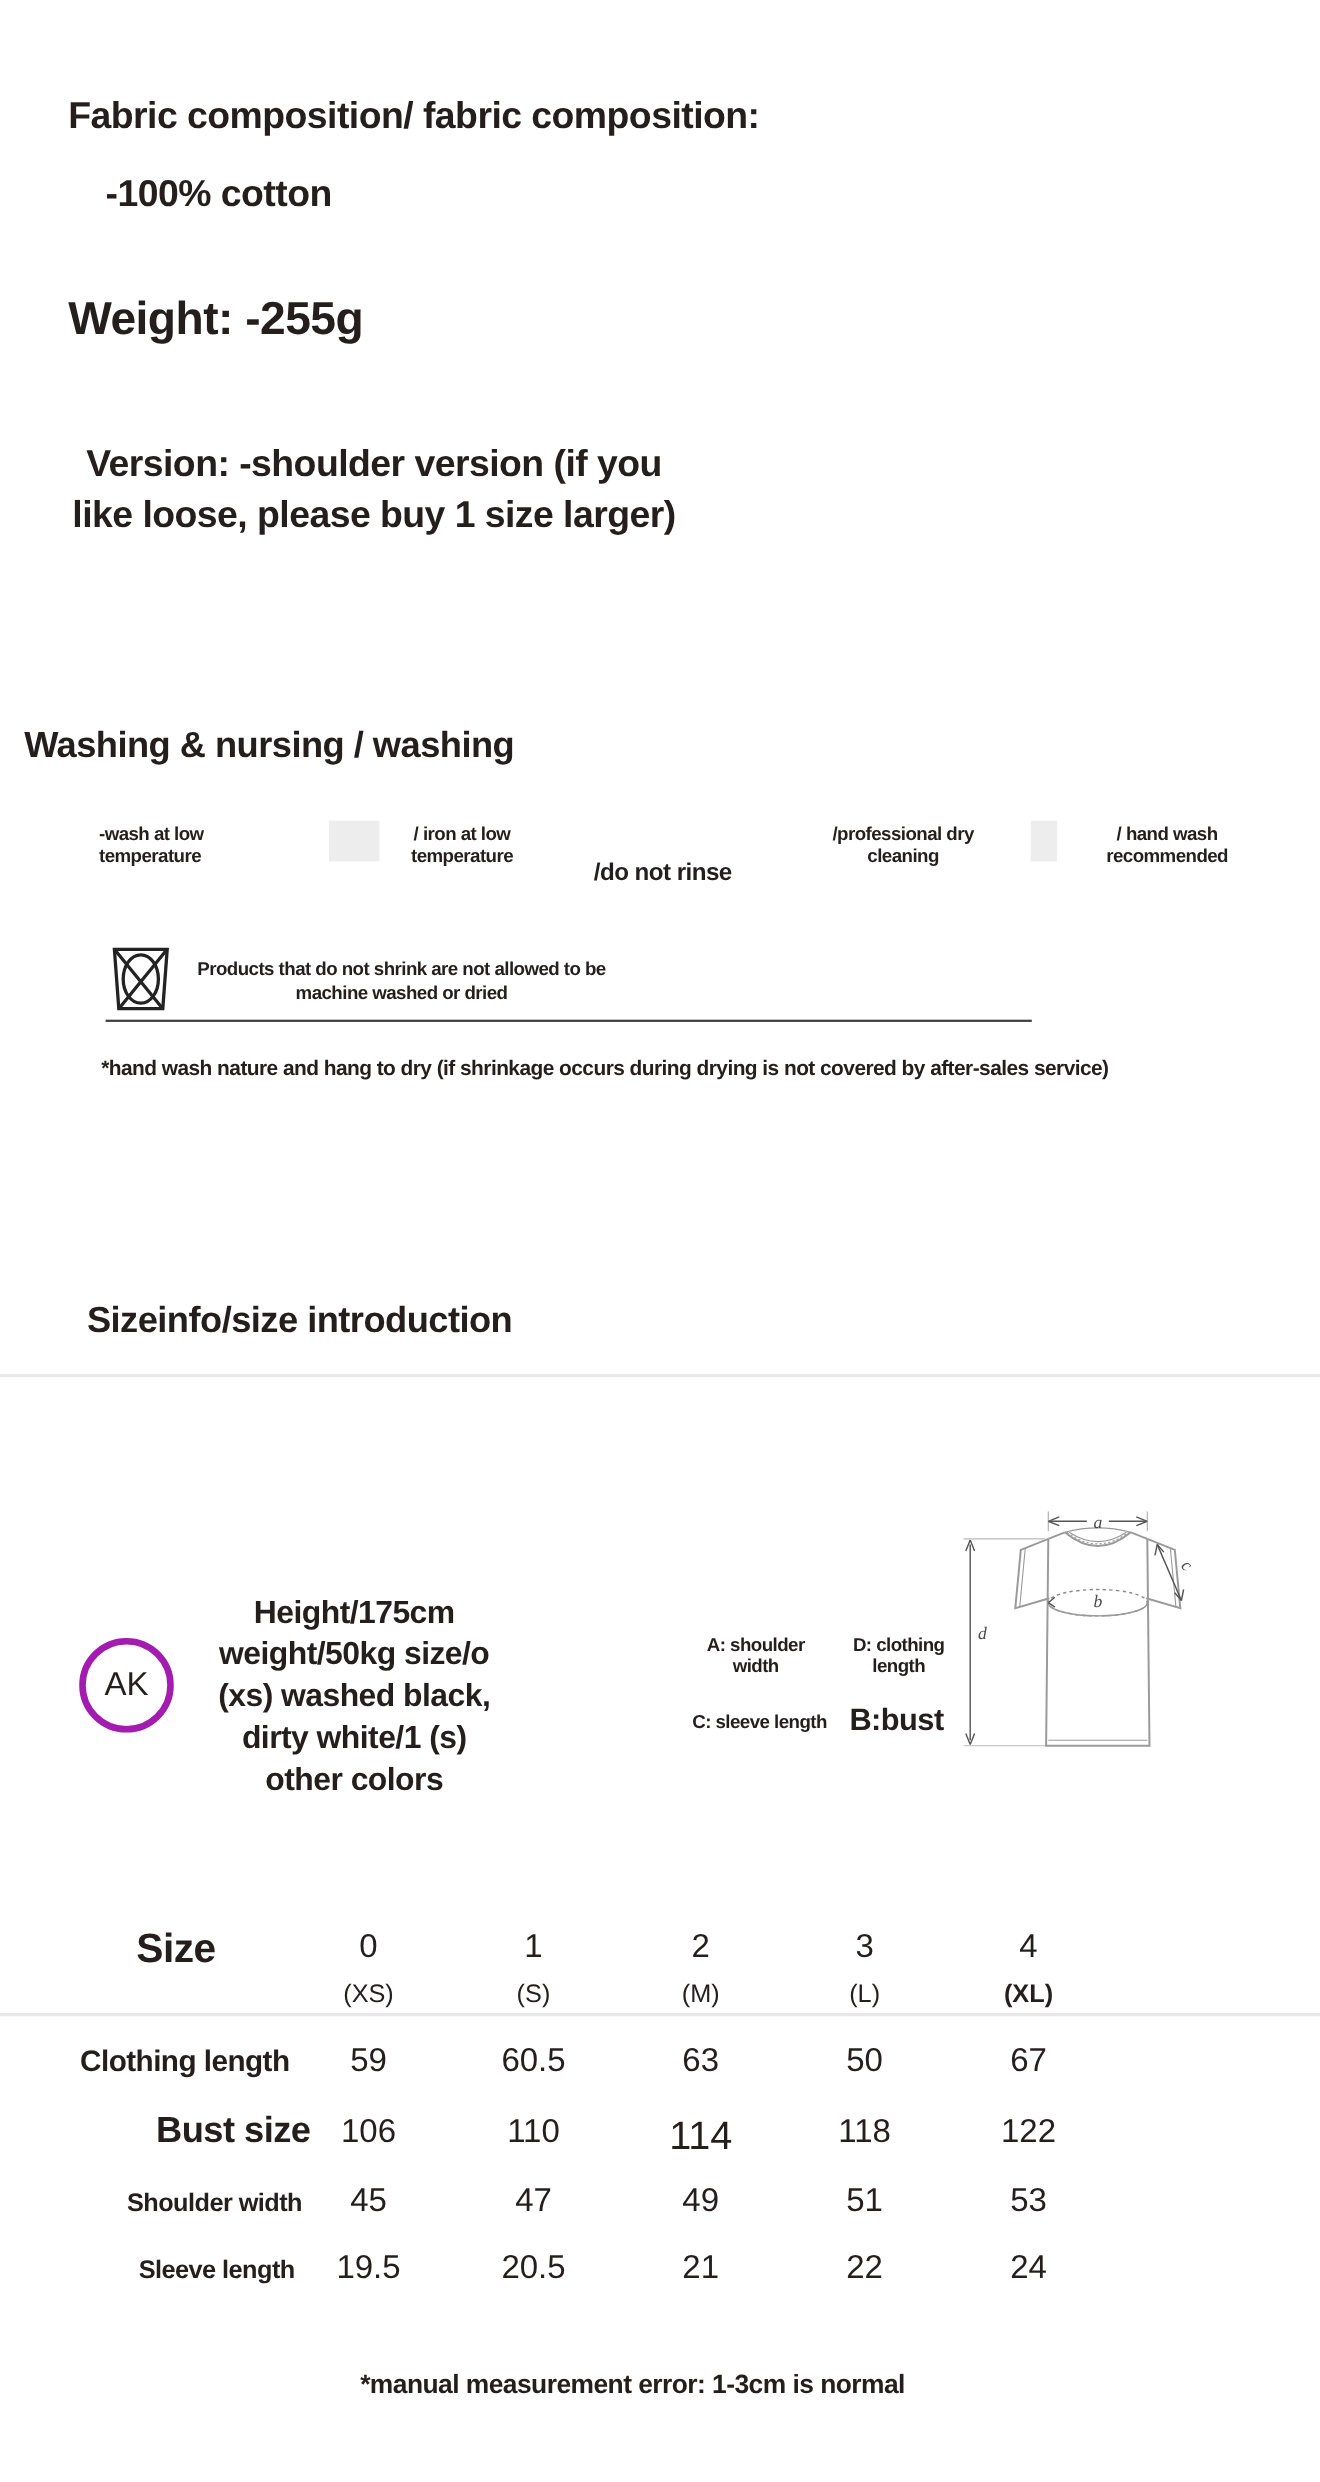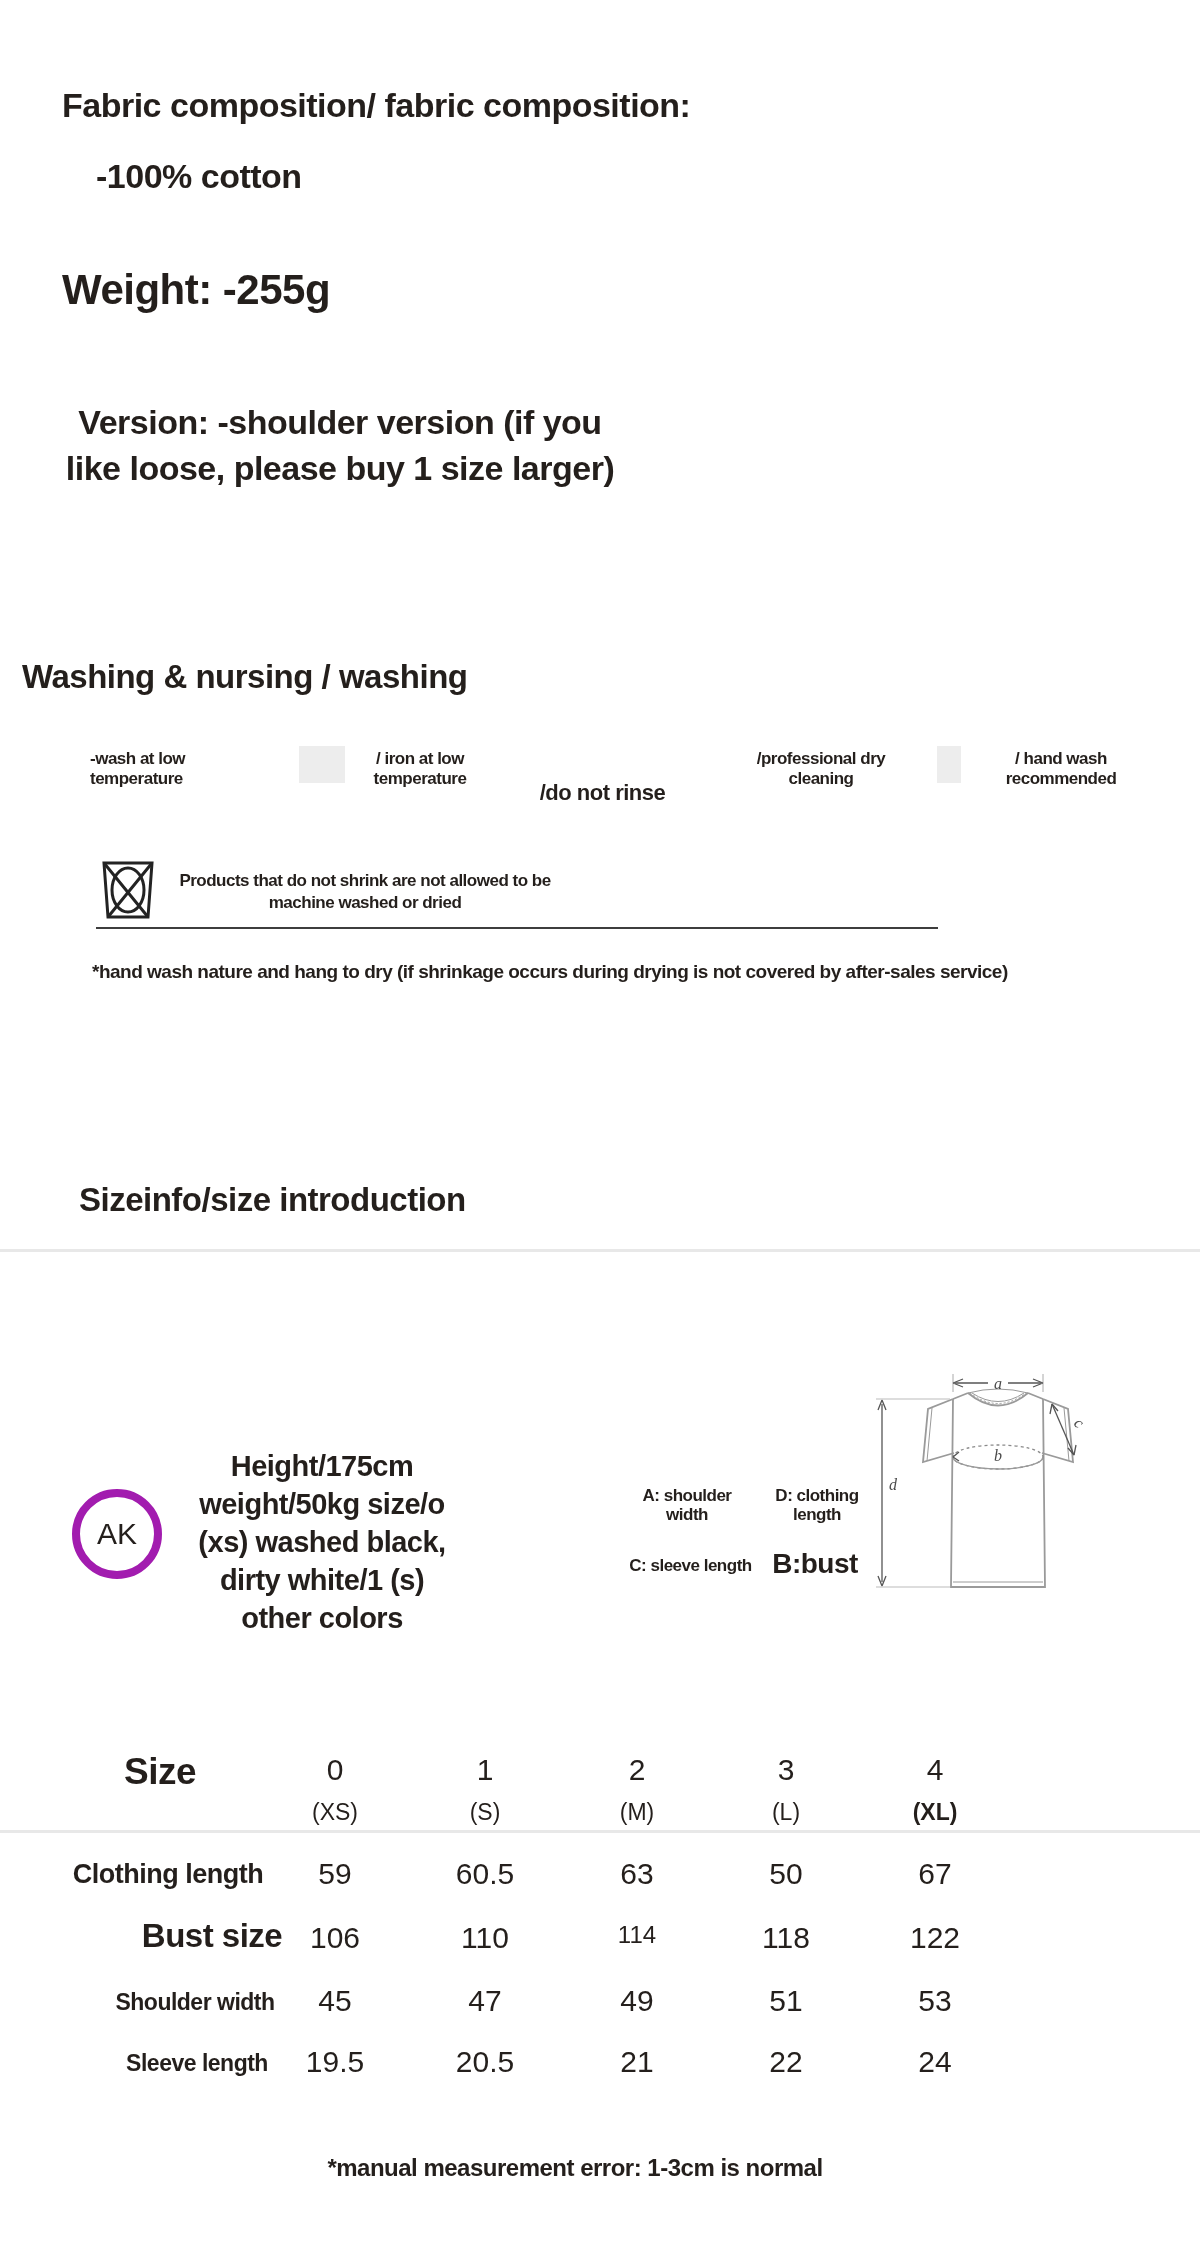--- a/index.html
+++ b/index.html
@@ -6,21 +6,21 @@
   body{width:1200px;height:2256px;background:#fff;position:relative;overflow:hidden;
        font-family:"Liberation Sans",sans-serif;color:#241f1c;}
   .abs{position:absolute;}
   .b{font-weight:bold;letter-spacing:-0.5px;}
   .pre{white-space:pre;}
   .ctr{text-align:center;}
   .nw{white-space:nowrap;}
   .line{background:#e8e8e8;}
   .darkline{background:#3d3d3d;}
   .ph{background:#ededed;}
-  .badge{border:8px solid #a21caf;border-radius:50%;display:flex;align-items:center;justify-content:center;}
+  .badge{border:6px solid #a21caf;border-radius:50%;display:flex;align-items:center;justify-content:center;}
   svg text{font-family:"Liberation Serif",serif;font-style:italic;fill:#4a4a4a;}
 </style>
 </head>
 <body>
 
 <div class="abs b" style="left:62px;top:86px;font-size:34px;">Fabric composition/ fabric composition:</div>
 <div class="abs b" style="left:96px;top:157px;font-size:34px;">-100% cotton</div>
 <div class="abs b" style="left:62px;top:266px;font-size:42px;">Weight: -255g</div>
 
 <div class="abs b pre ctr" style="left:0px;top:399px;width:680px;font-size:34px;line-height:46px;">Version: -shoulder version (if you
@@ -124,21 +124,21 @@
 <div class="abs b ctr" style="left:0px;top:1859px;width:336px;font-size:27px;">Clothing length</div>
 <div class="abs ctr" style="left:260px;top:1857px;width:150px;font-size:30px;">59</div>
 <div class="abs ctr" style="left:410px;top:1857px;width:150px;font-size:30px;">60.5</div>
 <div class="abs ctr" style="left:562px;top:1857px;width:150px;font-size:30px;">63</div>
 <div class="abs ctr" style="left:711px;top:1857px;width:150px;font-size:30px;">50</div>
 <div class="abs ctr" style="left:860px;top:1857px;width:150px;font-size:30px;">67</div>
 
 <div class="abs b ctr" style="left:37px;top:1917px;width:350px;font-size:33px;">Bust size</div>
 <div class="abs ctr" style="left:260px;top:1921px;width:150px;font-size:30px;">106</div>
 <div class="abs ctr" style="left:410px;top:1921px;width:150px;font-size:30px;">110</div>
-<div class="abs ctr" style="left:562px;top:1921px;width:150px;font-size:24px;">114</div>
+<div class="abs ctr" style="left:562px;top:1921px;width:150px;font-size:36px;">114</div>
 <div class="abs ctr" style="left:711px;top:1921px;width:150px;font-size:30px;">118</div>
 <div class="abs ctr" style="left:860px;top:1921px;width:150px;font-size:30px;">122</div>
 
 <div class="abs b ctr" style="left:20px;top:1989px;width:350px;font-size:23px;">Shoulder width</div>
 <div class="abs ctr" style="left:260px;top:1984px;width:150px;font-size:30px;">45</div>
 <div class="abs ctr" style="left:410px;top:1984px;width:150px;font-size:30px;">47</div>
 <div class="abs ctr" style="left:562px;top:1984px;width:150px;font-size:30px;">49</div>
 <div class="abs ctr" style="left:711px;top:1984px;width:150px;font-size:30px;">51</div>
 <div class="abs ctr" style="left:860px;top:1984px;width:150px;font-size:30px;">53</div>
 

